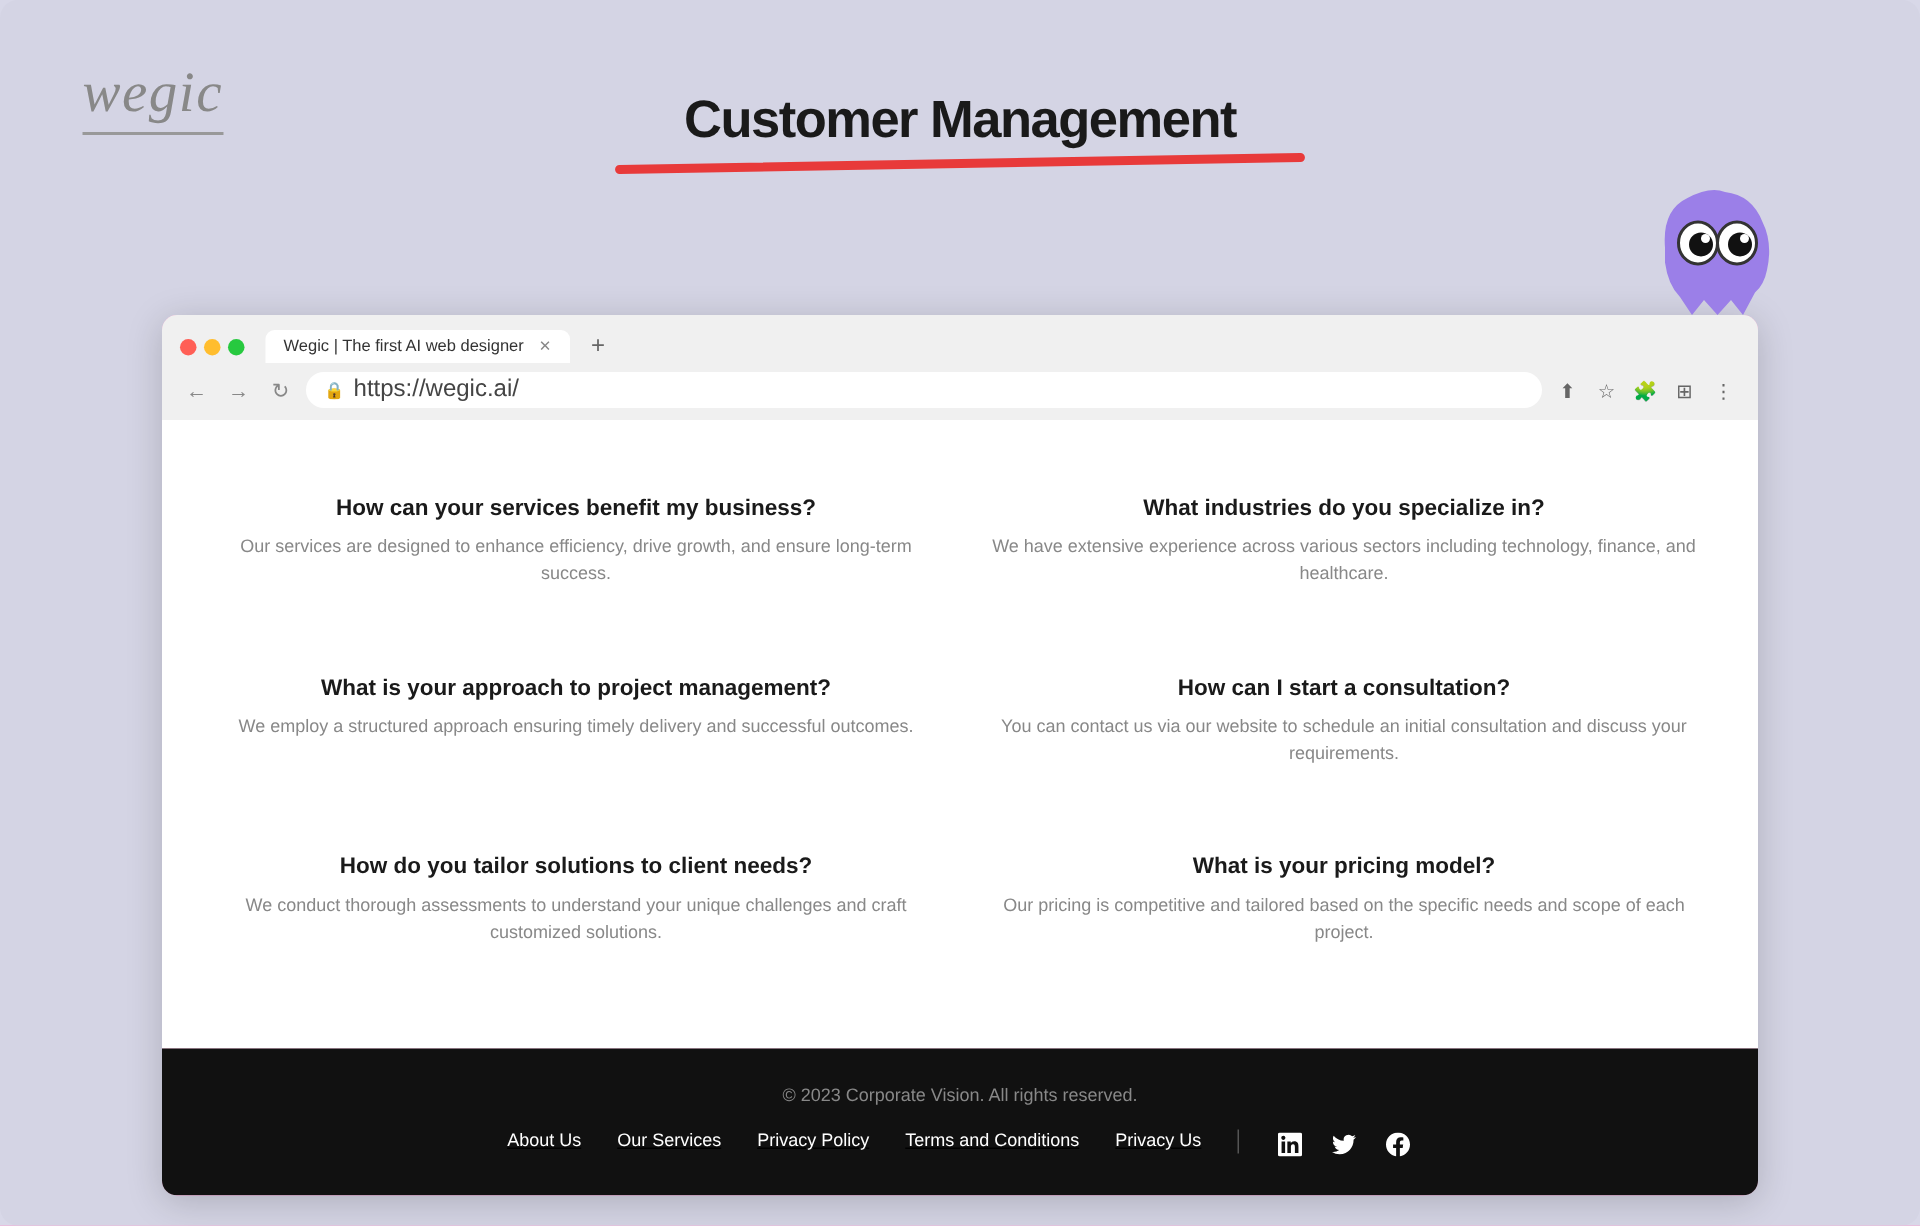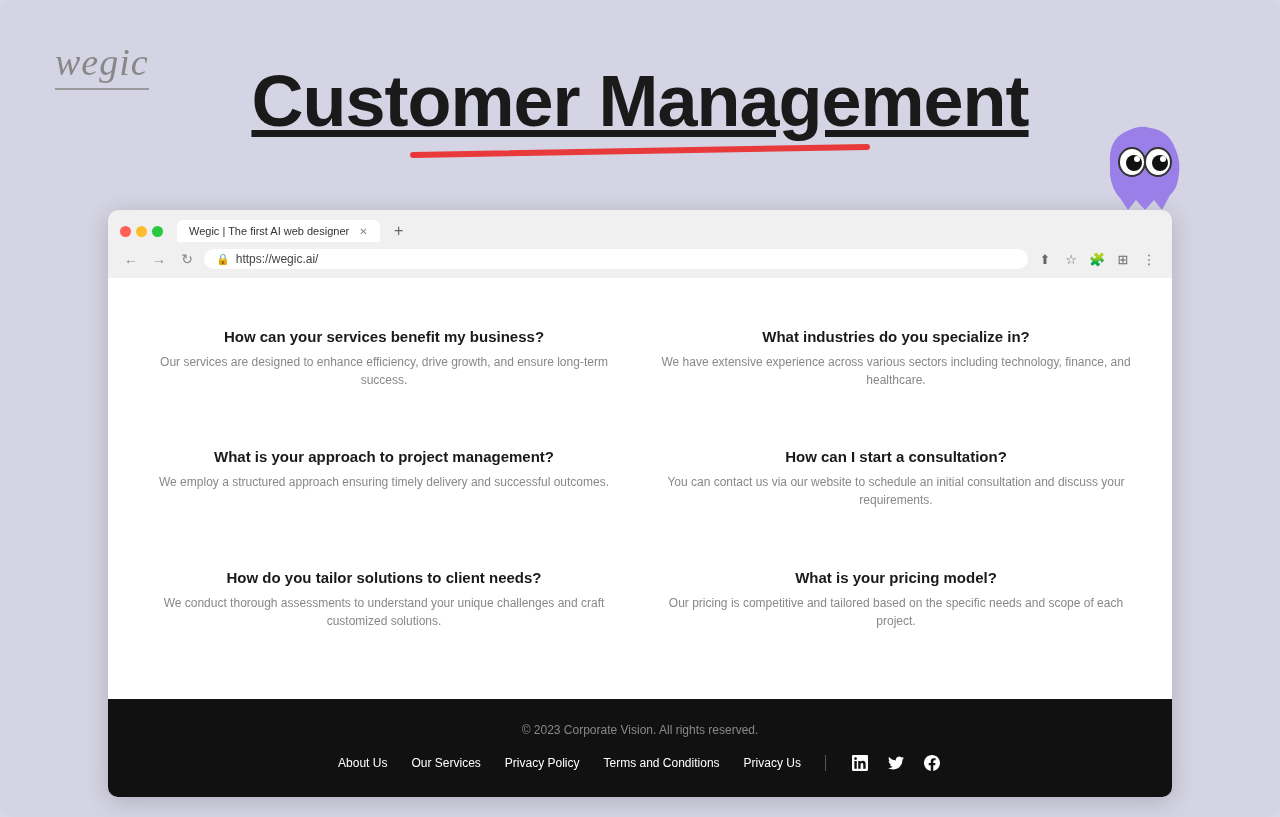--- a/index.html
+++ b/index.html
@@ -49,25 +49,24 @@
     .title-area {
       position: absolute;
       top: 60px;
       left: 0;
       right: 0;
       text-align: center;
       z-index: 10;
     }
 
     .main-title {
-      font-size: 72px;
+      font-size: 35px;
       font-weight: 800;
       color: #1a1a1a;
       letter-spacing: -1px;
-      text-decoration: underline;
     }
 
     .title-underline {
       margin: 6px auto 0;
       width: 460px;
       height: 6px;
       border-radius: 3px;
       background: #e83a3a;
       transform: rotate(-1deg);
     }
@@ -188,21 +187,21 @@
       align-items: center;
       gap: 6px;
     }
 
     .address-lock {
       font-size: 11px;
       color: #666;
     }
 
     .address-url {
-      font-size: 12px;
+      font-size: 16px;
       color: #444;
     }
 
     .toolbar-icons {
       display: flex;
       gap: 4px;
       align-items: center;
     }
 
     .toolbar-icon {
@@ -261,23 +260,24 @@
 
     .footer-copyright {
       text-align: center;
       color: #888;
       font-size: 12px;
       margin-bottom: 16px;
     }
 
     .footer-links {
       display: flex;
-      align-items: center;
+      align-items: flex-start;
       justify-content: center;
       gap: 24px;
+      text-decoration: underline;
     }
 
     .footer-link {
       color: #fff;
       font-size: 12px;
       text-decoration: none;
       cursor: pointer;
     }
 
     .footer-divider {

